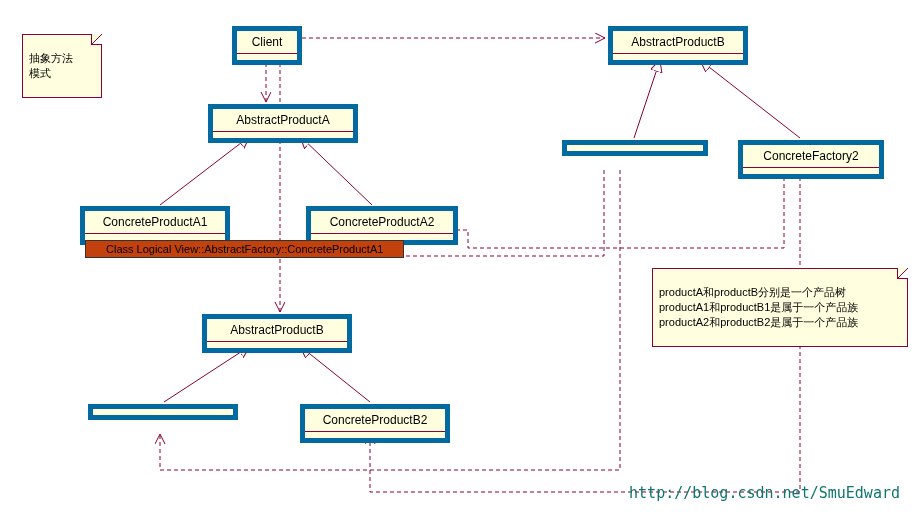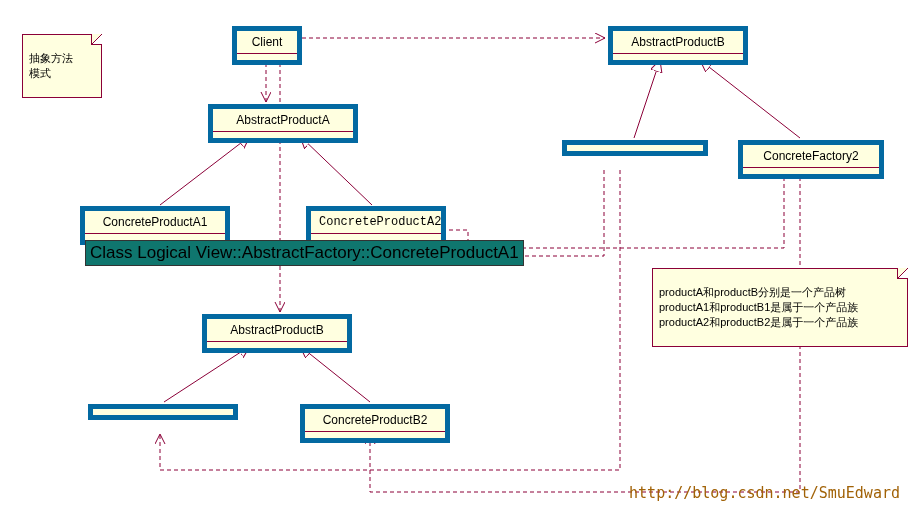--- a/index.html
+++ b/index.html
@@ -39,36 +39,36 @@
     top: -1px;
     right: -1px;
     width: 10px;
     height: 10px;
     background: linear-gradient(135deg, #ffffe0 0%, #ffffe0 48%, #8b0038 50%, #ffffff 52%, #ffffff 100%);
     border-left: 1px solid #8b0038;
     border-bottom: 1px solid #8b0038;
   }
   .tooltip-label {
     position: absolute;
-    background: #0f766e;
+    background: #c2410c;
     border: 1px solid #333;
-    padding: 2px 4px;
-    font-size: 17px;
+    padding: 2px 20px;
+    font-size: 11px;
     white-space: nowrap;
   }
   svg.connectors {
     position: absolute;
     top: 0; left: 0;
     width: 920px;
     height: 514px;
     pointer-events: none;
   }
   .watermark {
     position: absolute;
-    color: #a16207;
+    color: #0f766e;
     font-size: 15px;
     font-family: monospace;
   }
 </style>
 </head>
 <body>
 
 <svg class="connectors">
   <defs>
 
@@ -130,21 +130,21 @@
 <div class="uml-class" style="left:208px; top:104px; width:150px;">
   <div class="name">AbstractProductA</div>
   <div class="body"></div>
 </div>
 
 <div class="uml-class" style="left:80px; top:206px; width:150px;">
   <div class="name">ConcreteProductA1</div>
   <div class="body"></div>
 </div>
 
-<div class="uml-class" style="left:306px; top:206px; width:140px;font-family:Liberation Mono, monospace;">
+<div class="uml-class" style="left:306px; top:206px; width:152px;">
   <div class="name">ConcreteProductA2</div>
   <div class="body"></div>
 </div>
 
 <div class="uml-class" style="left:202px; top:314px; width:150px;">
   <div class="name">AbstractProductB</div>
   <div class="body"></div>
 </div>
 
 <div class="uml-class" style="left:88px; top:404px; width:150px;">

